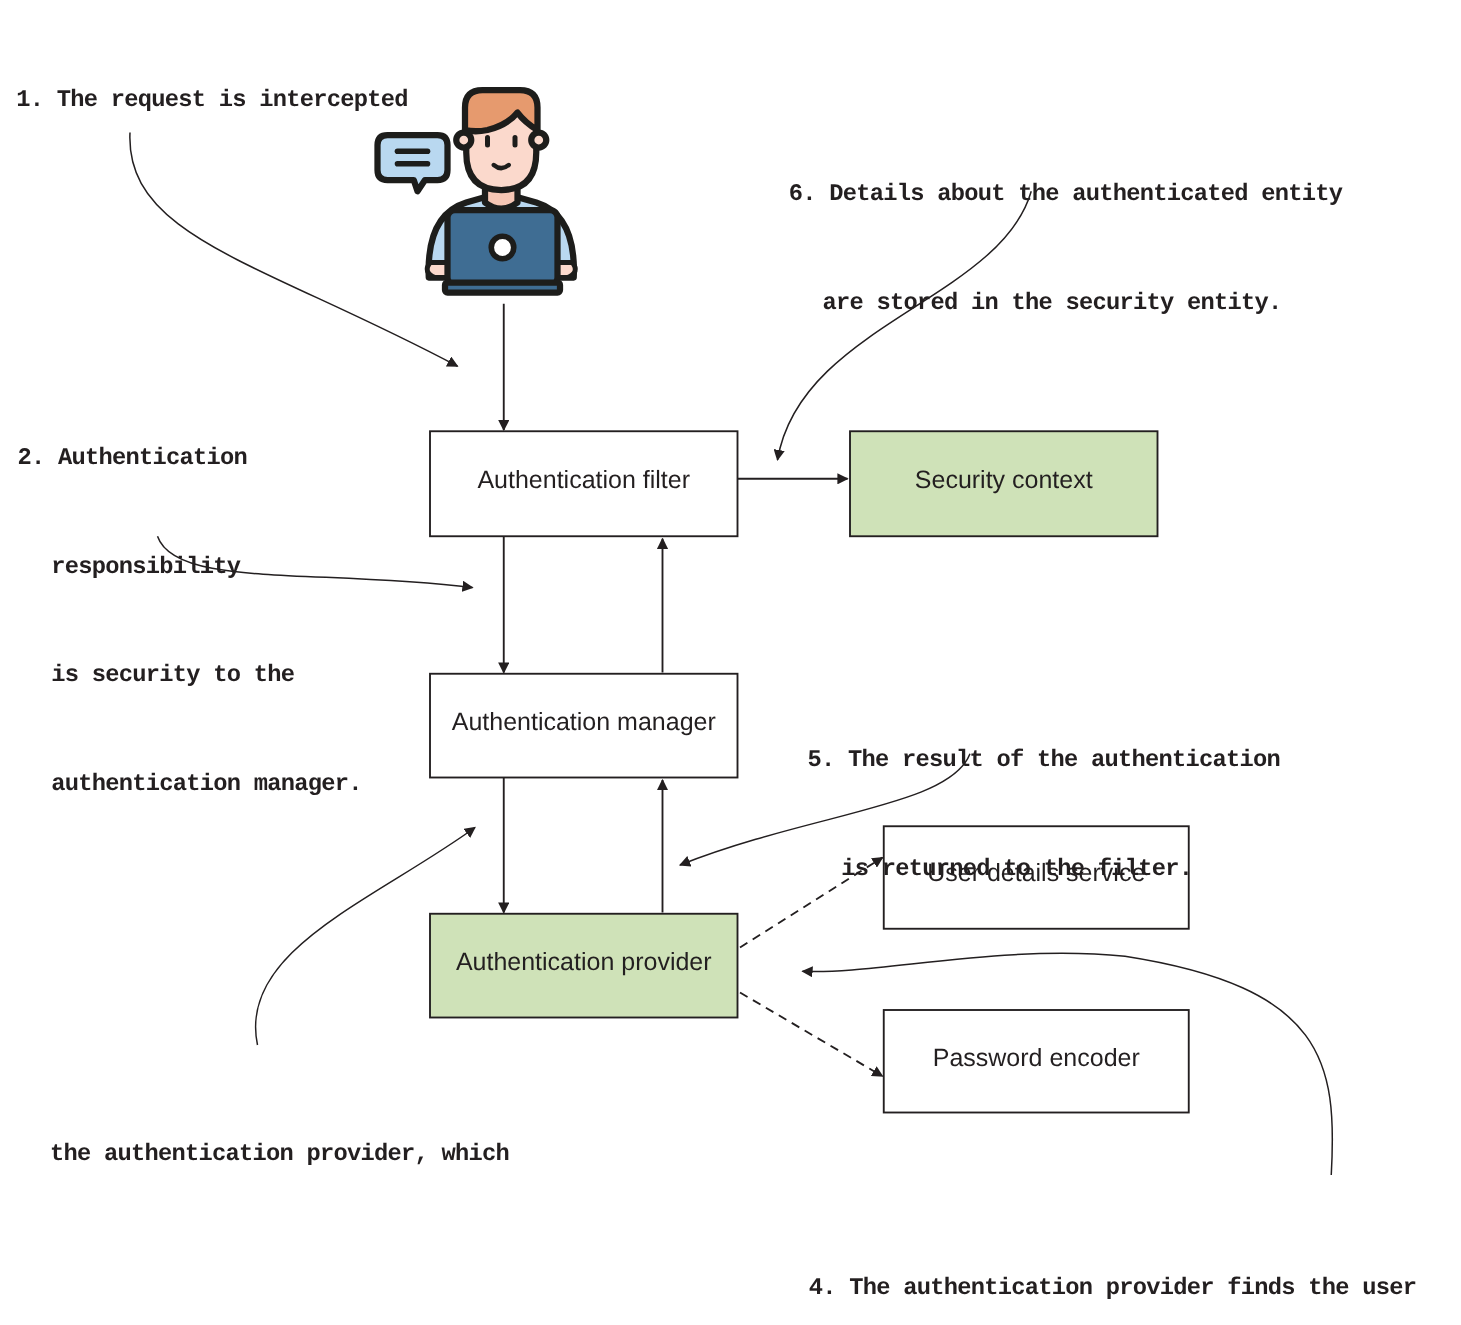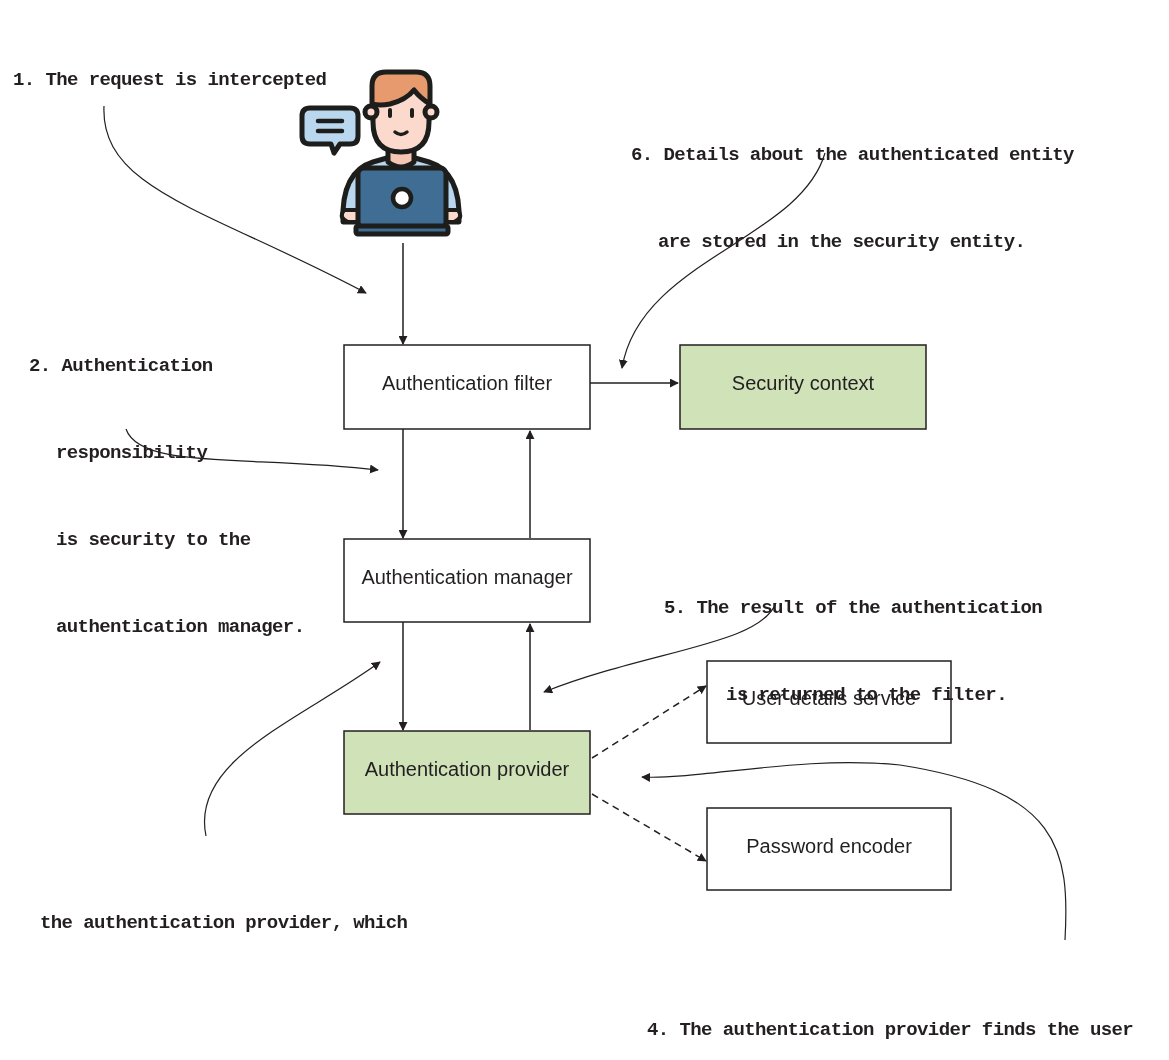--- a/index.html
+++ b/index.html
@@ -99,39 +99,39 @@
     <g>
       <rect x="707" y="808" width="244" height="82" fill="#ffffff" stroke="#231f20" stroke-width="1.5"></rect>
       <text class="box-label" x="829" y="853" text-anchor="middle">Password encoder</text>
     </g>
   </svg>
 
   <div class="note" style="left:13px; top:8px;">
     <span class="line"><span class="num">1.</span> <span>The request is intercepted</span></span>
   </div>
 
-  <div class="note" style="left:29px; top:294px;">
+  <div class="note" style="left:14px; top:294px;">
     <span class="line"><span class="num">2.</span> <span>Authentication</span></span>
     <span class="line indent">responsibility</span>
     <span class="line indent">is security to the</span>
     <span class="line indent">authentication manager.</span>
   </div>
 
   <div class="note" style="left:13px; top:851px;">
     <span class="line indent">the authentication provider, which</span>
     
   </div>
 
   <div class="note" style="left:647px; top:958px;">
     <span class="line"><span class="num">4.</span> <span>The authentication provider finds the user</span></span>
     
     
   </div>
 
-  <div class="note" style="left:664px; top:536px;text-align:center;">
+  <div class="note" style="left:646px; top:536px;">
     <span class="line"><span class="num">5.</span> <span>The result of the authentication</span></span>
     <span class="line indent">is returned to the filter.</span>
   </div>
 
   <div class="note" style="left:611px; top:83px;margin-left:20px;">
     <span class="line"><span class="num">6.</span> <span>Details about the authenticated entity</span></span>
     <span class="line indent">are stored in the security entity.</span>
   </div>
 </div>
 

